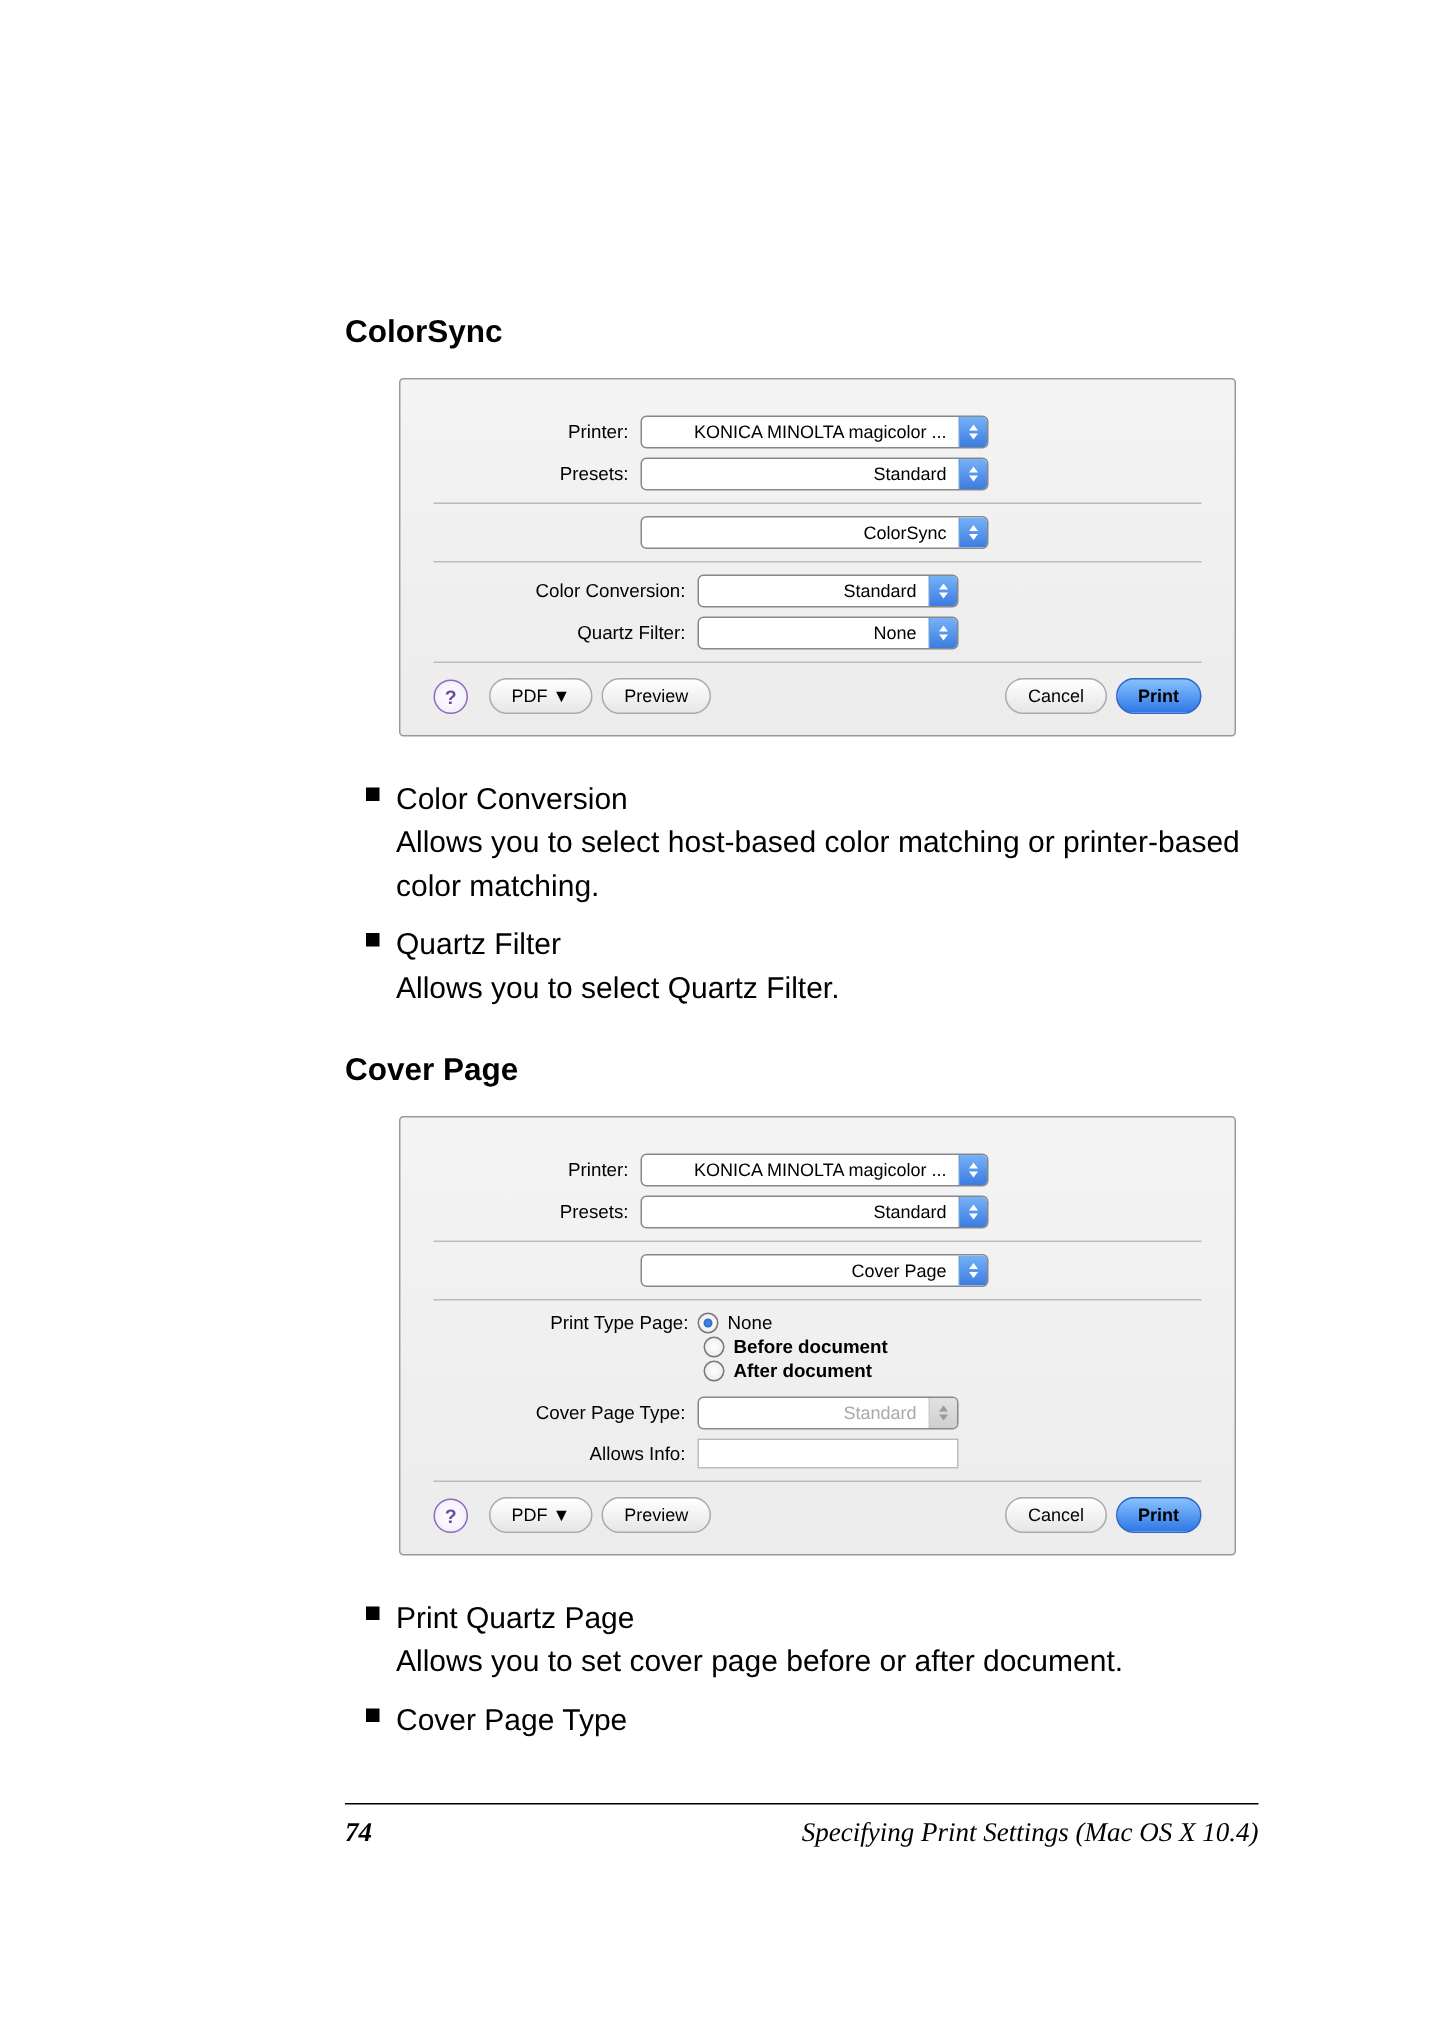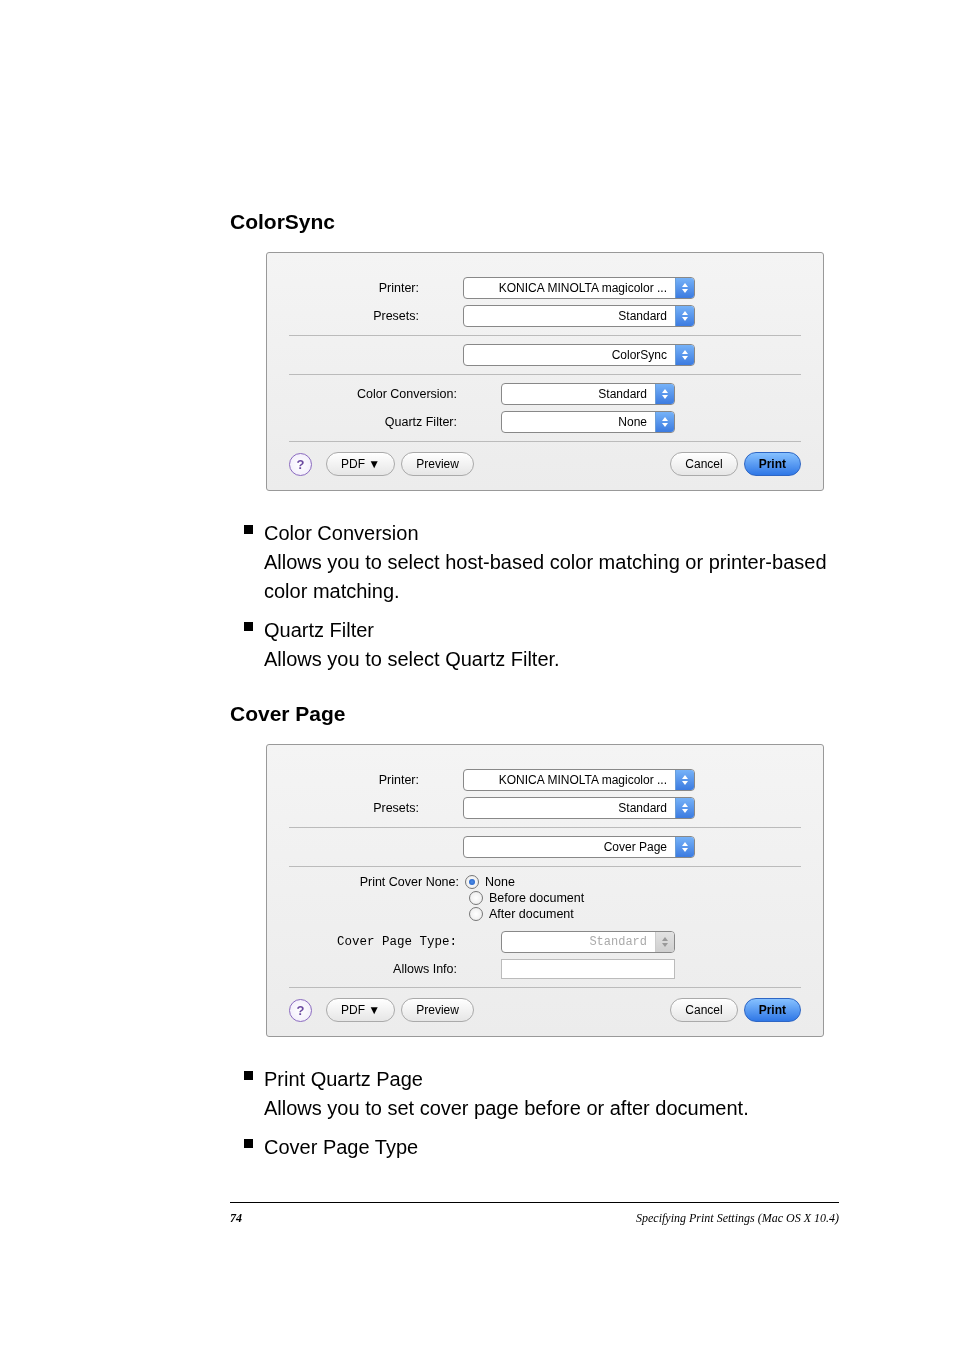--- a/index.html
+++ b/index.html
@@ -24,21 +24,20 @@
     border-radius: 3px;
     padding: 18px 22px 14px 22px;
     background: #efefef;
     background: linear-gradient(#f4f4f4,#ececec);
     width: 512px;
   }
   .dlg-row {
     display: flex;
     align-items: center;
     margin: 6px 0;
-    gap: 36px;
   }
   .dlg-label {
     width: 130px;
     text-align: right;
     padding-right: 8px;
     font-size: 12.5px;
     color: #000;
   }
   .dlg-label.short {
     width: 168px;
@@ -149,20 +148,21 @@
   .body-list .item-title { display:block; }
   .body-list .item-desc { display:block; }
   .radio-group {
     margin-left: 180px;
     font-size: 12.5px;
   }
   .radio-row {
     display: flex;
     align-items: flex-start;
     margin: 2px 0;
+    font-weight: bold;
   }
   .radio {
     width: 12px;
     height: 12px;
     border: 1px solid #777;
     border-radius: 50%;
     margin-right: 6px;
     background: radial-gradient(#fff,#e8e8e8);
     display: inline-flex;
     align-items: center;
@@ -187,21 +187,21 @@
     background: #fff;
     height: 18px;
     width: 172px;
   }
   .footer {
     margin-top: 40px;
     border-top: 1px solid #000;
     padding-top: 8px;
     display: flex;
     font-style: italic;
-    font-size: 12px;
+    font-size: 18px;
     font-family: Georgia, "Times New Roman", serif;
   }
   .footer .pageno {
     font-weight: bold;
     font-style: italic;
     width: 80px;
   }
   .footer .foot-title {
     flex: 1;
     text-align: right;
@@ -327,36 +327,36 @@
         <span class="sel-end">
           <svg width="8" height="12">
               <path d="M4 1 L7 5 H1 Z M4 11 L1 7 H7 Z" fill="#fff"></path>
             </svg>
         </span>
       </div>
     </div>
     <hr class="dlg-divider">
 
     <div class="radio-first-row">
-      <div class="radio-label-left">Print Cover None:</div>
+      <div class="radio-label-left">Print Type Page:</div>
       <span class="radio selected"></span>
       <span style="font-size:12.5px;">None</span>
     </div>
     <div class="radio-group">
       <div class="radio-row">
         <span class="radio"></span>
         <span>Before document</span>
       </div>
       <div class="radio-row">
         <span class="radio"></span>
         <span>After document</span>
       </div>
     </div>
 
-    <div class="dlg-row" style="margin-top:10px;font-family:Liberation Mono, monospace;">
+    <div class="dlg-row" style="margin-top:10px;">
       <div class="dlg-label short">Cover Page Type:</div>
       <div class="aqua-select disabled w-med">
         <span class="sel-text">Standard</span>
         <span class="sel-end">
           <svg width="8" height="12">
               <path d="M4 1 L7 5 H1 Z M4 11 L1 7 H7 Z" fill="#999"></path>
             </svg>
         </span>
       </div>
     </div>

